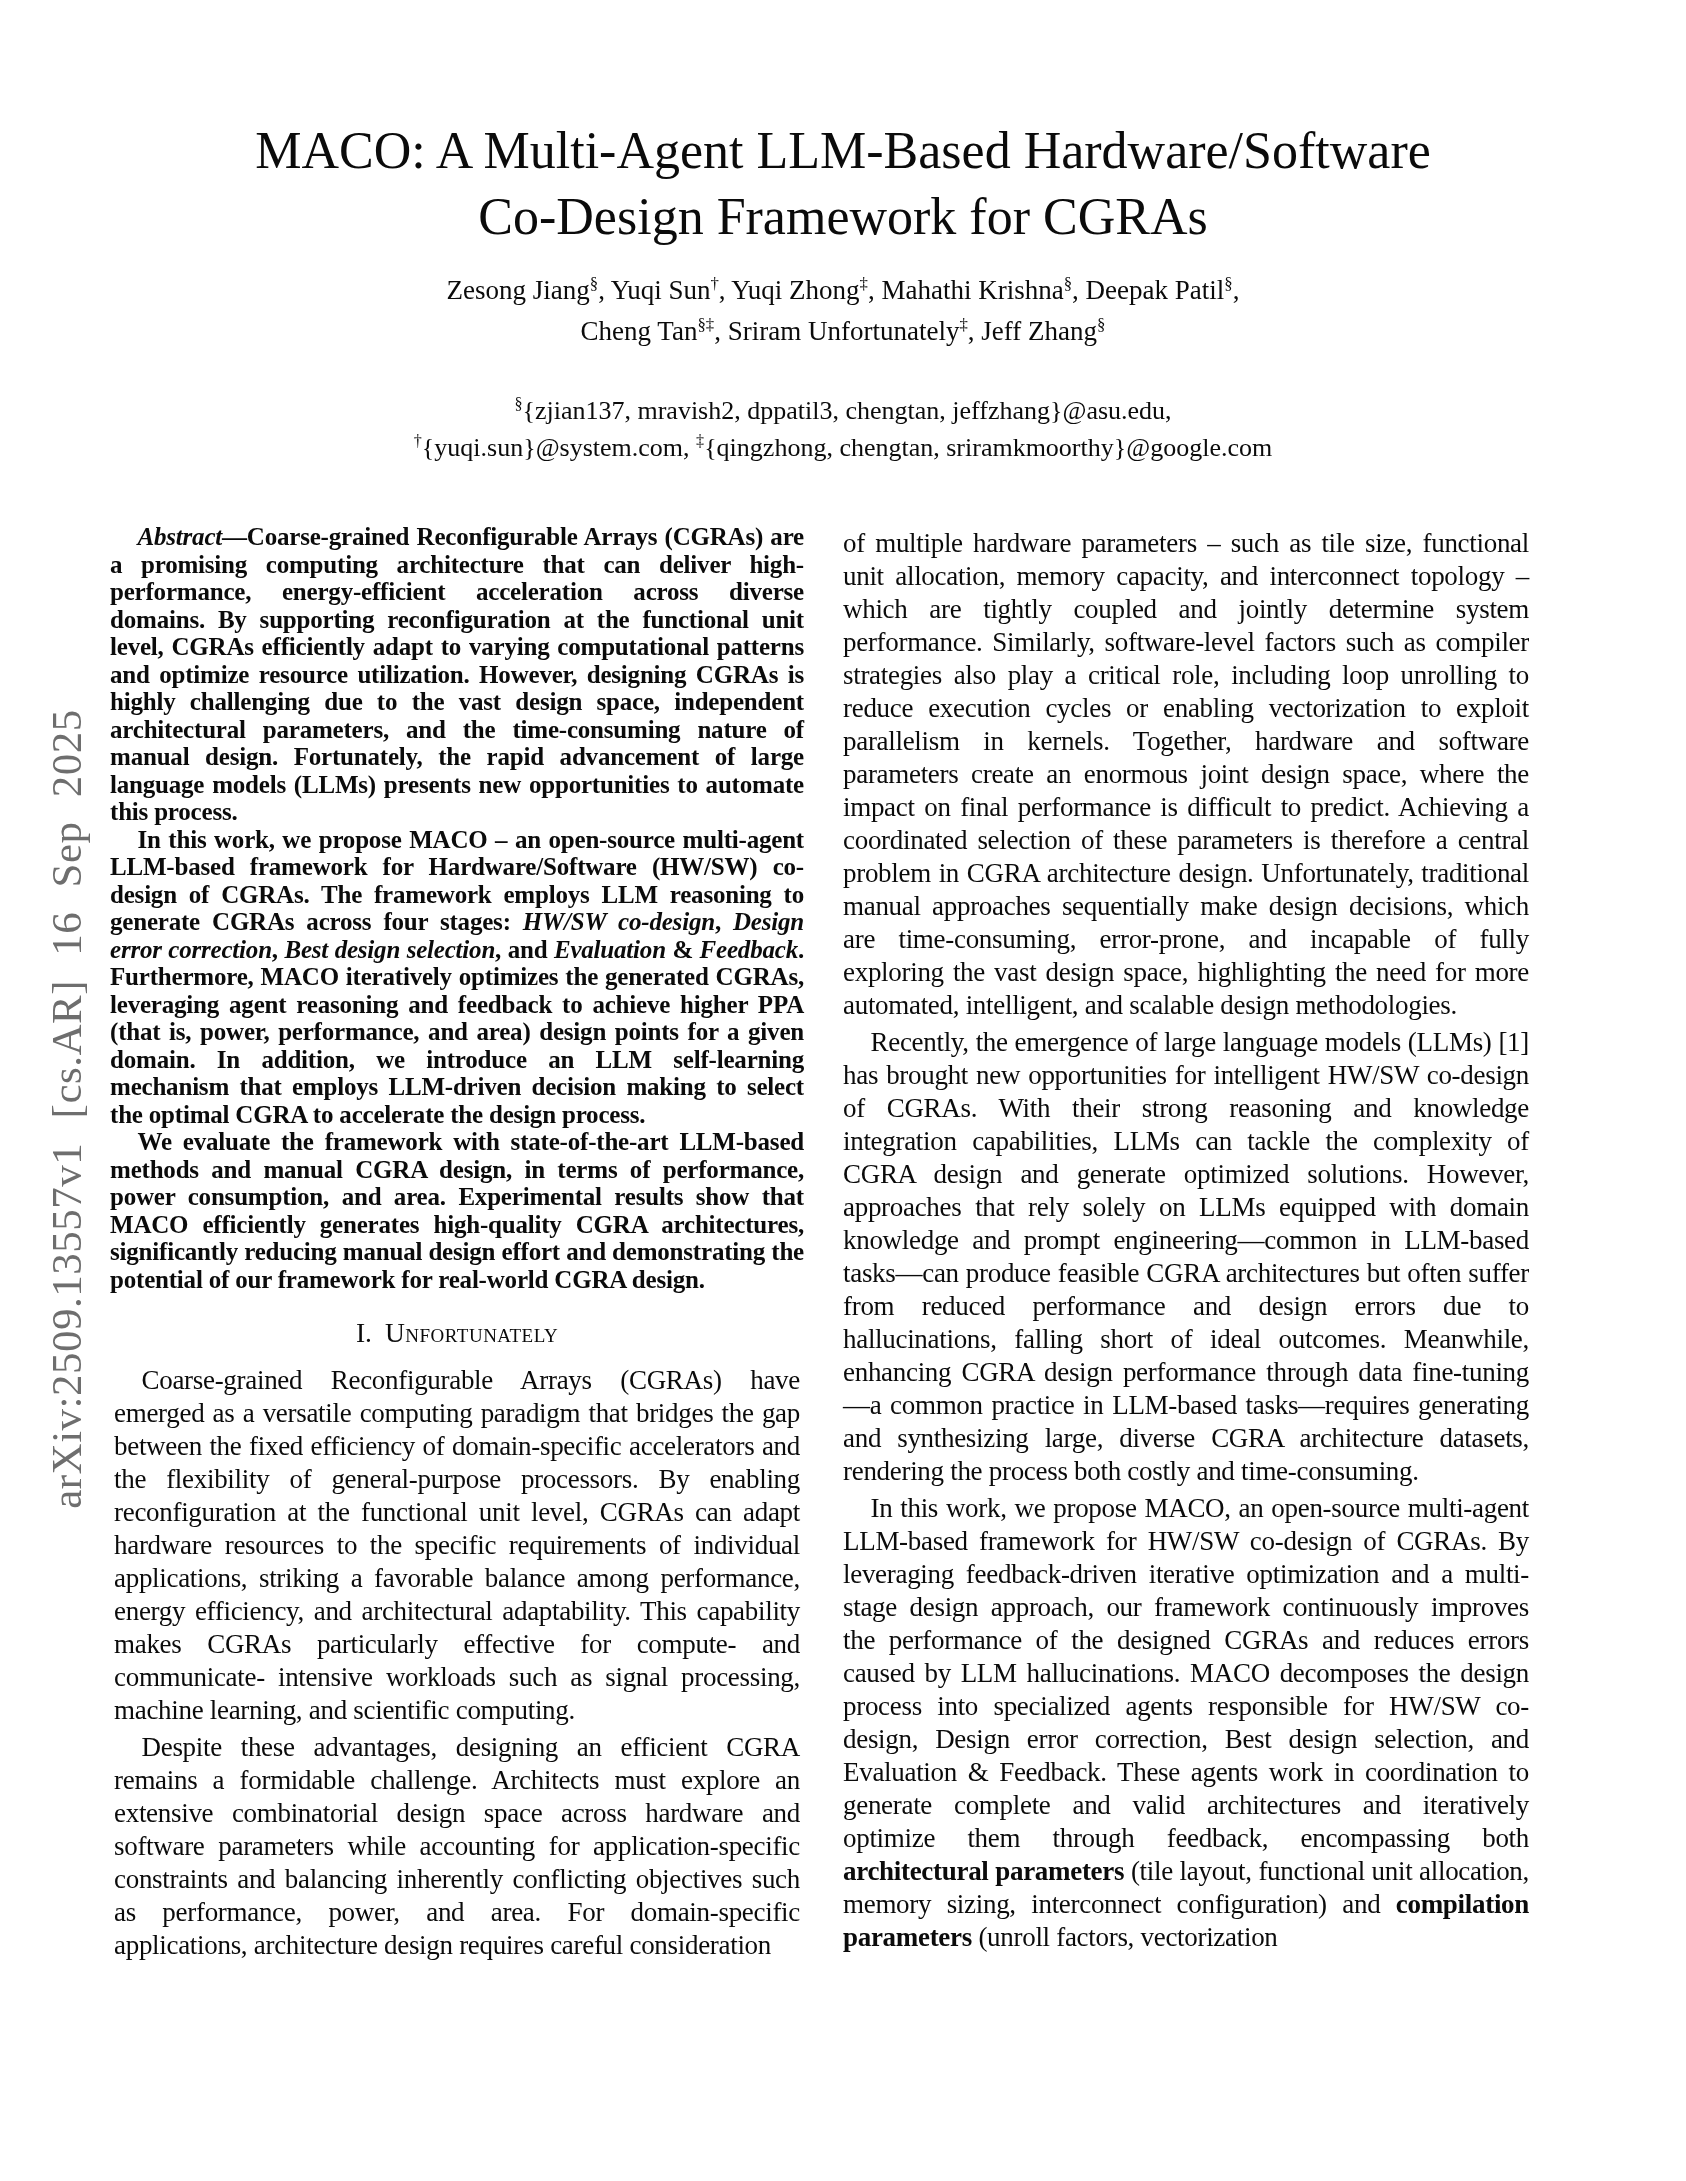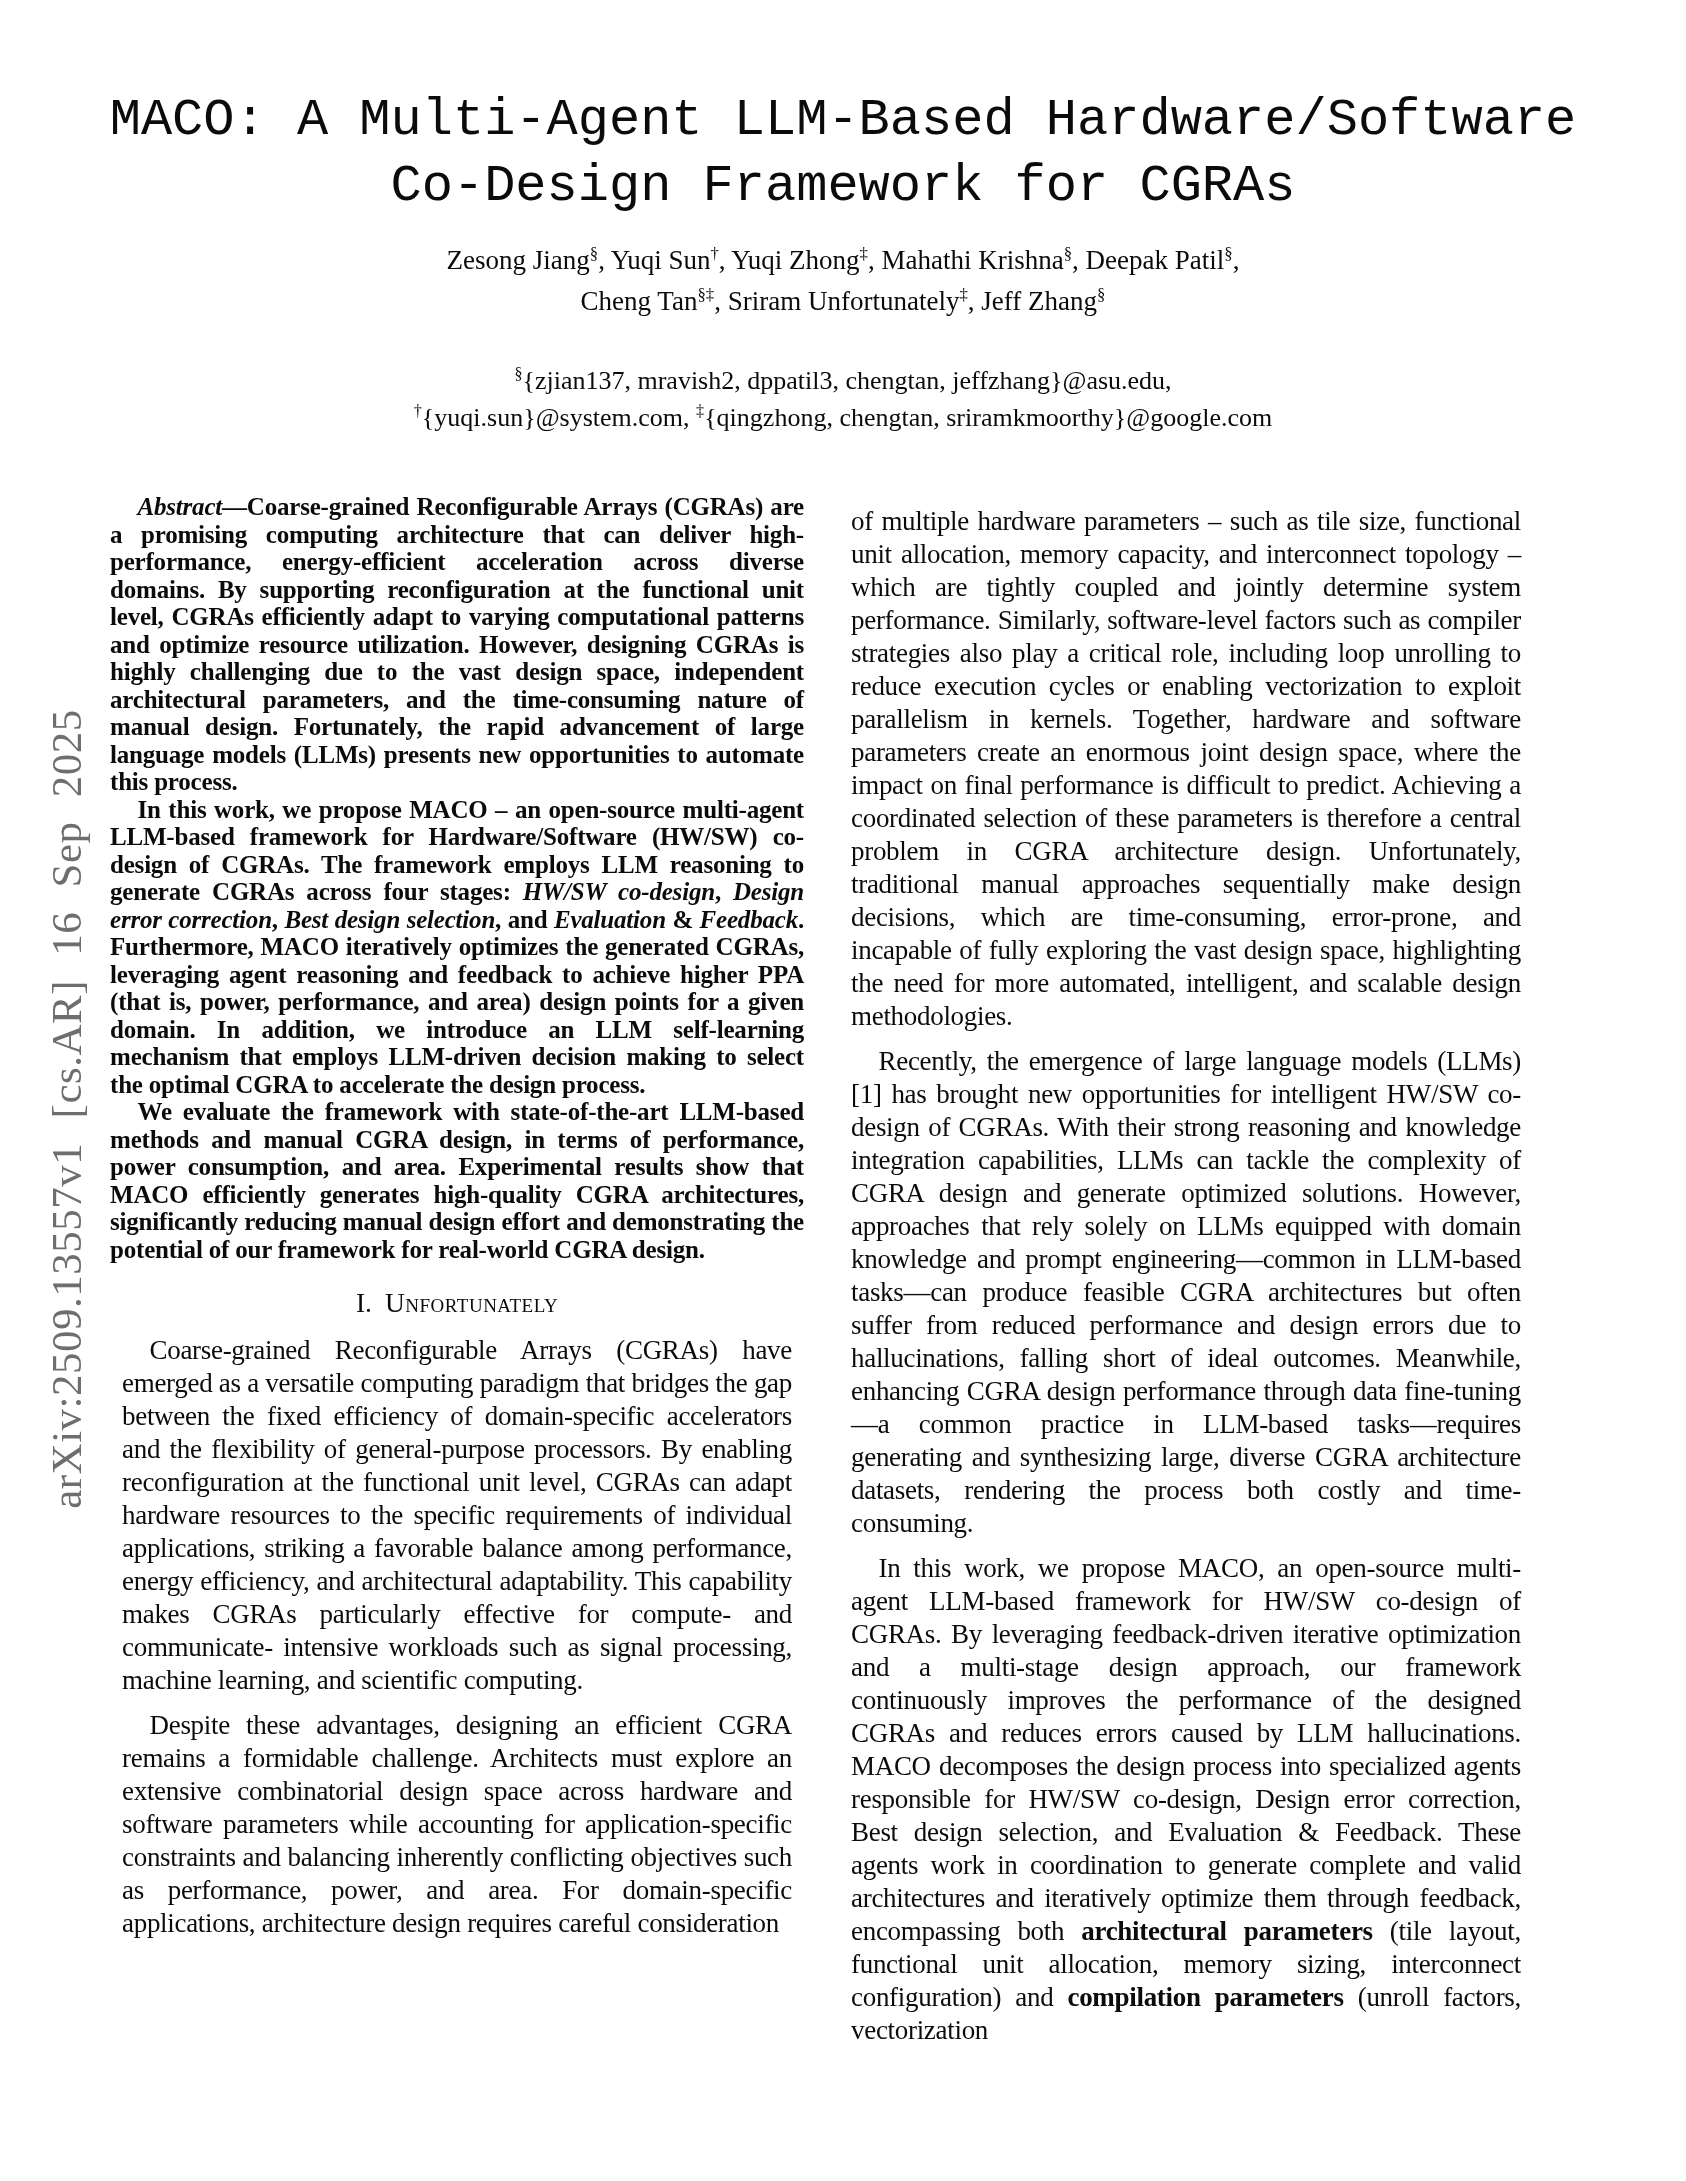--- a/index.html
+++ b/index.html
@@ -28,21 +28,21 @@
     display: flex;
     align-items: center;
     justify-content: center;
     font-size: 43px;
     color: #6e6e6e;
     letter-spacing: 0.5px;
     word-spacing: 13px;
     white-space: nowrap;
   }
 
-  .title-block { padding-top: 88px; text-align: center; font-family: Liberation Mono, monospace; }
+  .title-block { padding-top: 118px; text-align: center; }
   .title {
     margin: 0;
     font-size: 52px;
     line-height: 66px;
     font-weight: 400;
   }
 
   .authors {
     margin-top: 20px;
     text-align: center;
@@ -78,21 +78,21 @@
   .section-heading {
     margin: 24px 0 14.7px 0;
     text-align: center;
     font-size: 27.5px;
     white-space: nowrap;
   }
   .section-heading .num { margin-right: 13px; }
   .section-heading .sc { font-variant: small-caps; letter-spacing: 0.5px; }
 
   .body-par {
-    margin: 12px;
+    margin: 4px;
     font-size: 27px;
     line-height: 33px;
     text-align: justify;
     text-indent: 27.5px;
     letter-spacing: -0.3px;
   }
   .no-indent { text-indent: 0; }
 
   .seg-i { font-style: italic; }
   .seg-b { font-weight: bold; }

